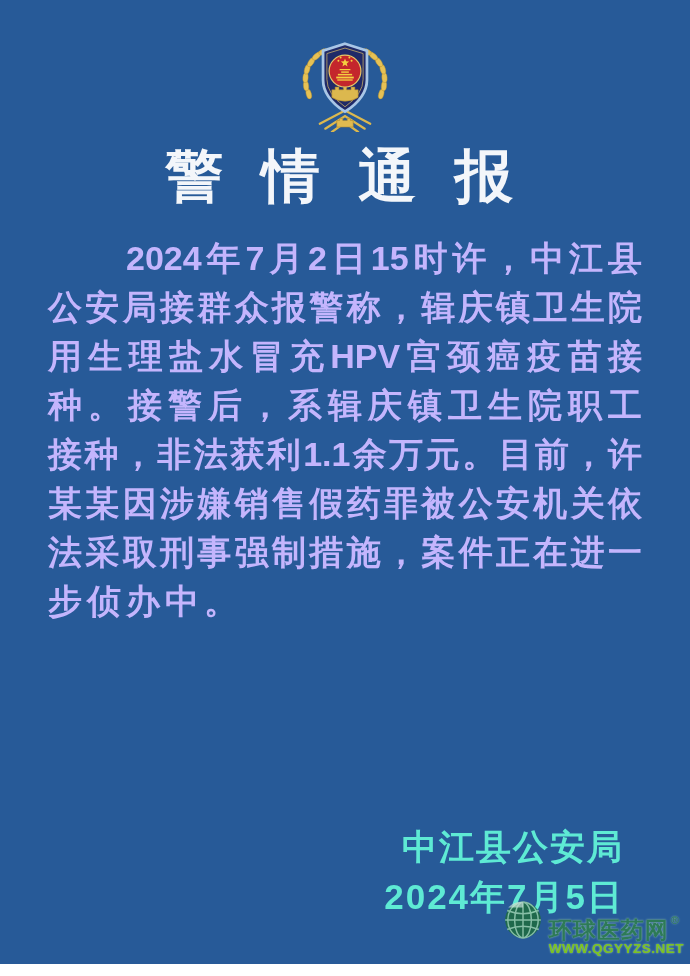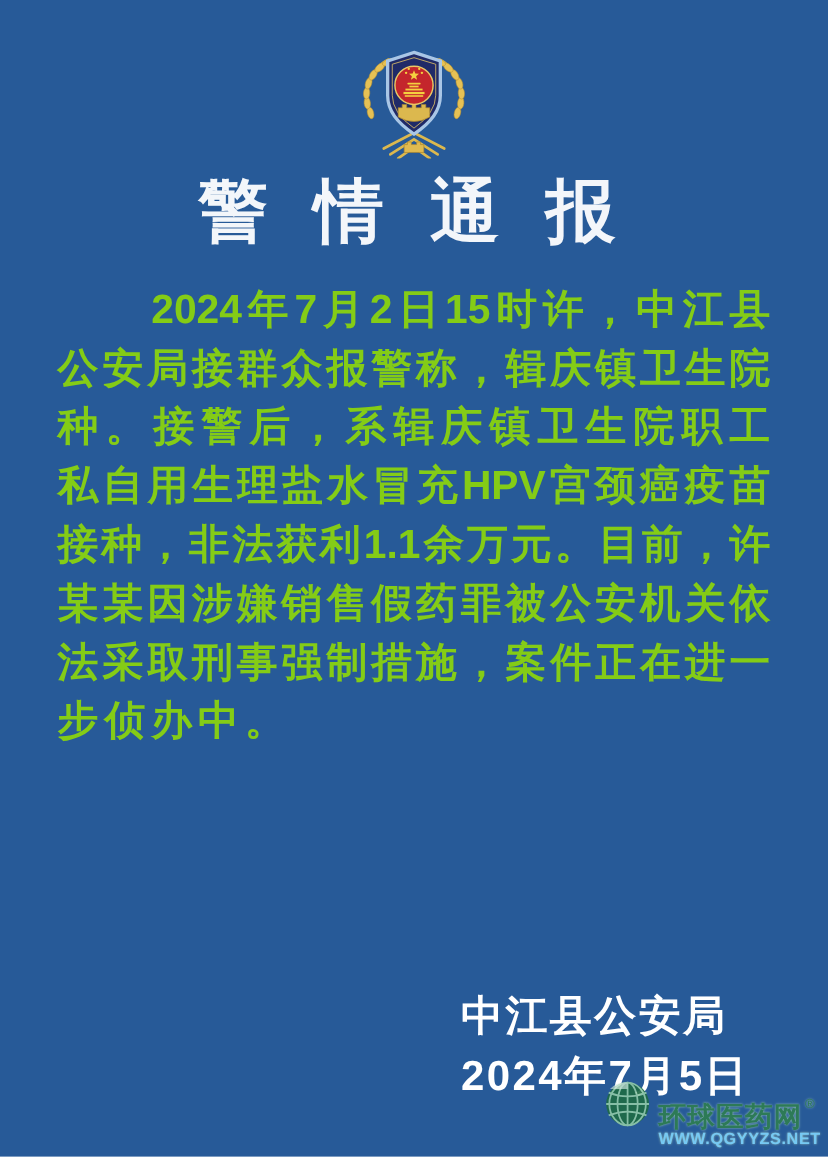--- a/index.html
+++ b/index.html
@@ -25,42 +25,42 @@
     font-weight:bold;
     font-size:58px;
     letter-spacing:12px;
     color:#f3f6fa;
     white-space:nowrap;
   }
   .body {
     position:absolute;
     left:48px; top:234px;
     width:594px;
-    color:#84cc16;
+    color:#c4b5fd;
     font-size:34px;
     font-weight:bold;
   }
   .line {
     margin:0;
     height:49px;
     line-height:49px;
     text-align:justify;
     text-align-last:justify;
     white-space:nowrap;
   }
   .line.indent { padding-left:78px; }
   .line.last {
     text-align-last:left;
     letter-spacing:5px;
   }
   .signature {
     position:absolute;
     right:66px; top:822px;
-    text-align:left;
-    color:#ffffff;
+    text-align:right;
+    color:#5eead4;
     font-size:35px;
     font-weight:bold;
     line-height:50px;
     letter-spacing:2px;
   }
   .watermark {
     position:absolute;
     right:6px; bottom:8px;
     display:flex;
     align-items:center;
@@ -80,21 +80,21 @@
   .wm-reg {
     font-size:11px;
     color:#2e7d52;
     margin-left:2px;
     margin-top:-3px;
     text-shadow:0 0 2px #a9d3bc;
   }
   .wm-url {
     font-size:13.5px;
     font-weight:bold;
-    color:#7dd3fc;
+    color:#84cc16;
     letter-spacing:0.5px;
     text-shadow:0 0 2px #a9d3bc;
   }
 </style>
 </head>
 <body>
 
 <div class="page">
 
   <div class="emblem">
@@ -156,22 +156,22 @@
         <rect x="86" y="79" width="28" height="2.4"></rect>
       </g>
     </svg>
   </div>
 
   <h1 class="title">警 情 通 报</h1>
 
   <div class="body">
     <p class="line indent">2024年7月2日15时许，中江县</p>
     <p class="line">公安局接群众报警称，辑庆镇卫生院</p>
+    <p class="line">用生理盐水冒充HPV宫颈癌疫苗接</p>
     <p class="line">种。接警后，系辑庆镇卫生院职工</p>
-    <p class="line">私自用生理盐水冒充HPV宫颈癌疫苗</p>
     <p class="line">接种，非法获利1.1余万元。目前，许</p>
     <p class="line">某某因涉嫌销售假药罪被公安机关依</p>
     <p class="line">法采取刑事强制措施，案件正在进一</p>
     <p class="line last">步侦办中。</p>
   </div>
 
   <div class="signature">
     <div>中江县公安局</div>
     <div>2024年7月5日</div>
   </div>

